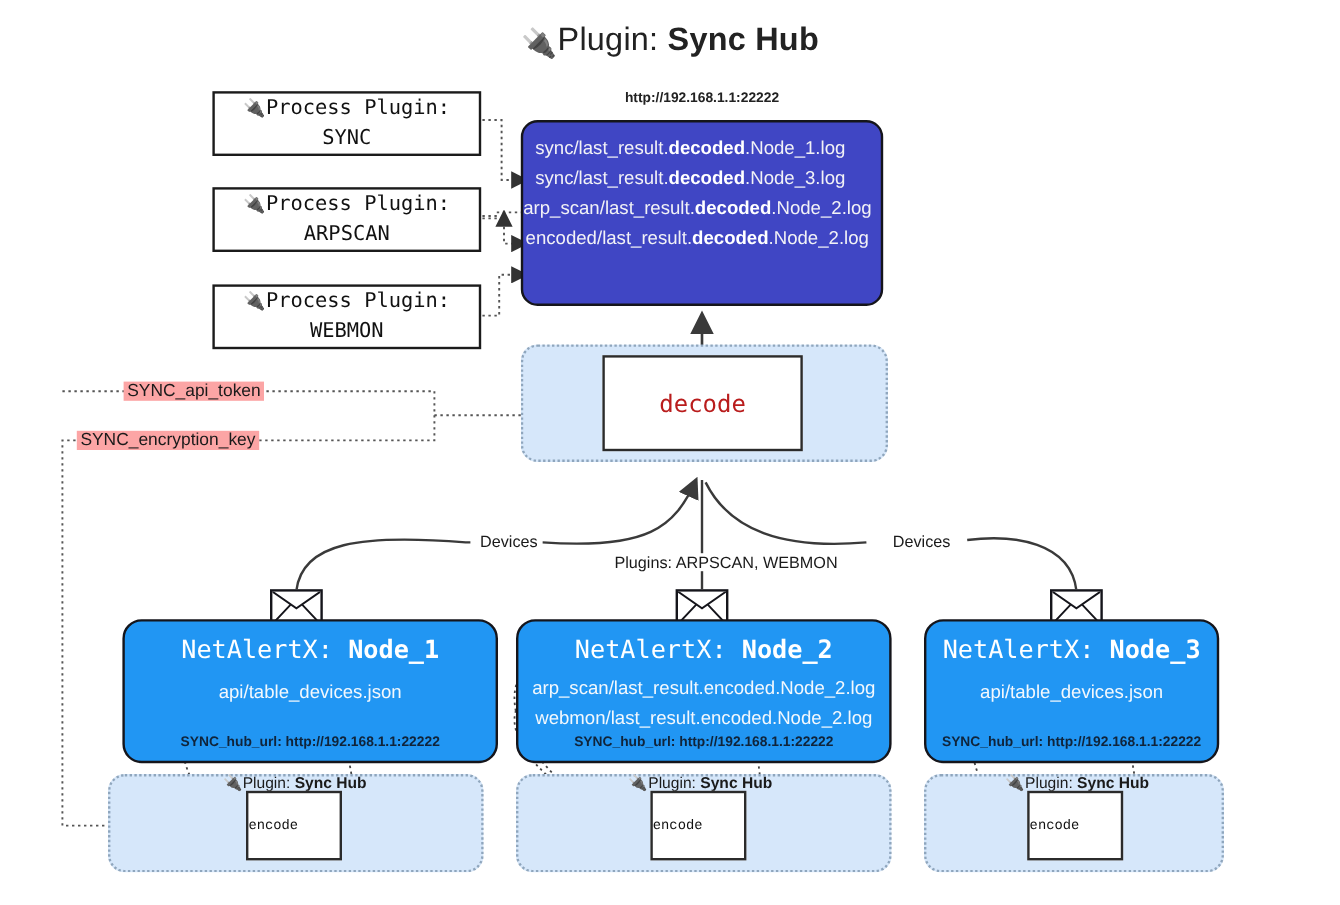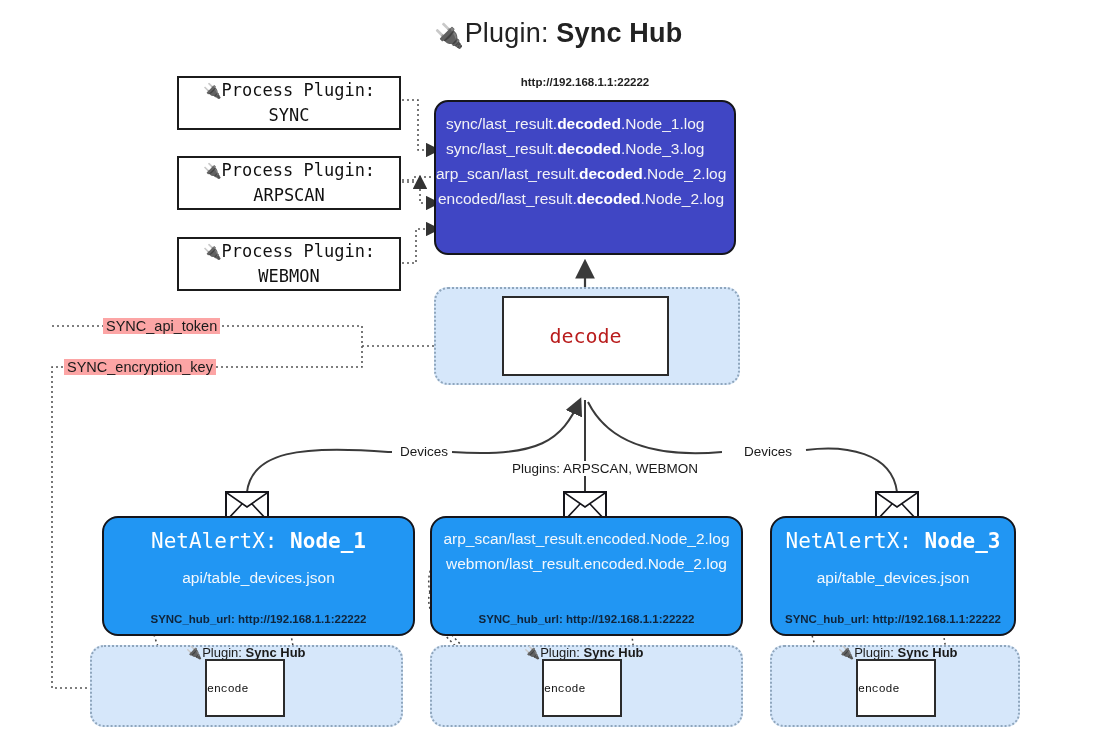--- a/index.html
+++ b/index.html
@@ -164,20 +164,21 @@
       </svg>
   </div>
 
   <div class="node" style="left:90px;top:516px;width:313px;height:120px;margin-left:12px;">
     <div class="node-title"><span>NetAlertX: </span><span class="b">Node_1</span></div>
     <div class="node-line" style="margin-top:12px;">api/table_devices.json</div>
     <div class="node-url"><span>SYNC_hub_url: </span><span>http://192.168.1.1:22222</span></div>
   </div>
 
   <div class="node" style="left:430px;top:516px;width:313px;height:120px;">
+    <div class="node-title"><span>NetAlertX: </span><span class="b">Node_2</span></div>
     <div class="node-line" style="margin-top:8px;">arp_scan/last_result.encoded.Node_2.log</div>
     <div class="node-line">webmon/last_result.encoded.Node_2.log</div>
     <div class="node-url"><span>SYNC_hub_url: </span><span>http://192.168.1.1:22222</span></div>
   </div>
 
   <div class="node" style="left:770px;top:516px;width:246px;height:120px;">
     <div class="node-title"><span>NetAlertX: </span><span class="b">Node_3</span></div>
     <div class="node-line" style="margin-top:12px;">api/table_devices.json</div>
     <div class="node-url"><span>SYNC_hub_url: </span><span>http://192.168.1.1:22222</span></div>
   </div>

